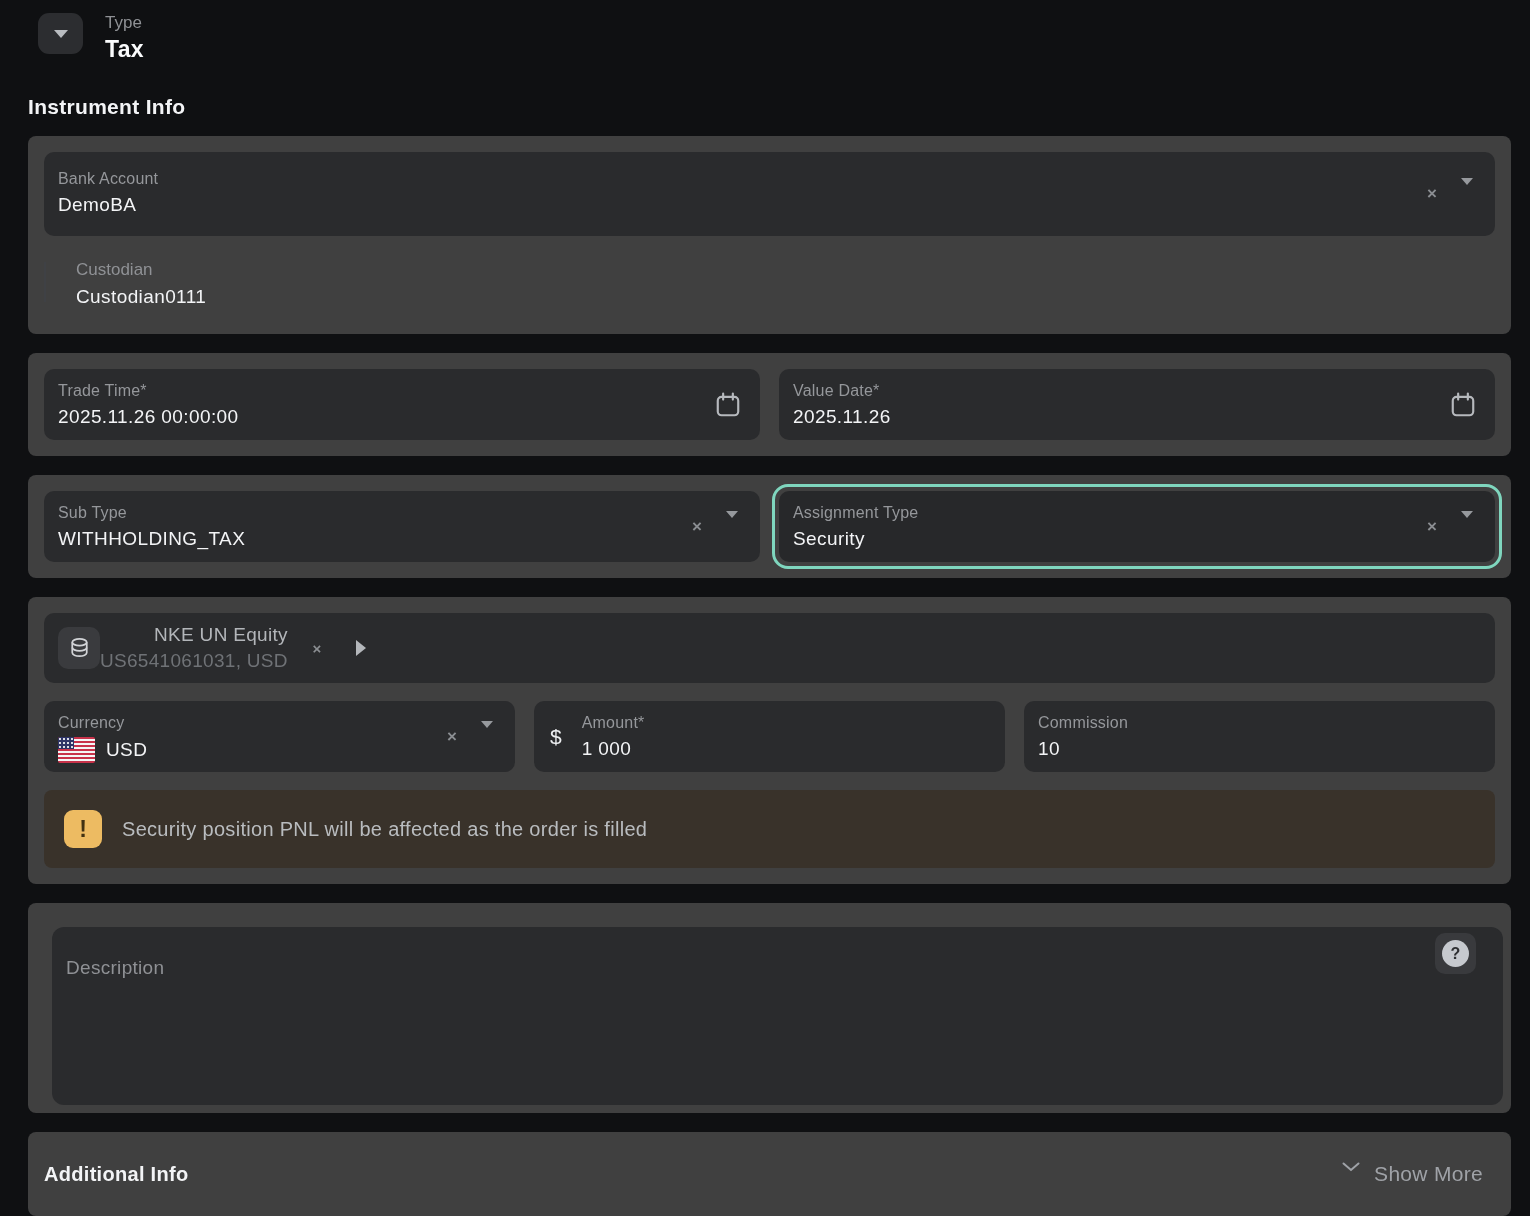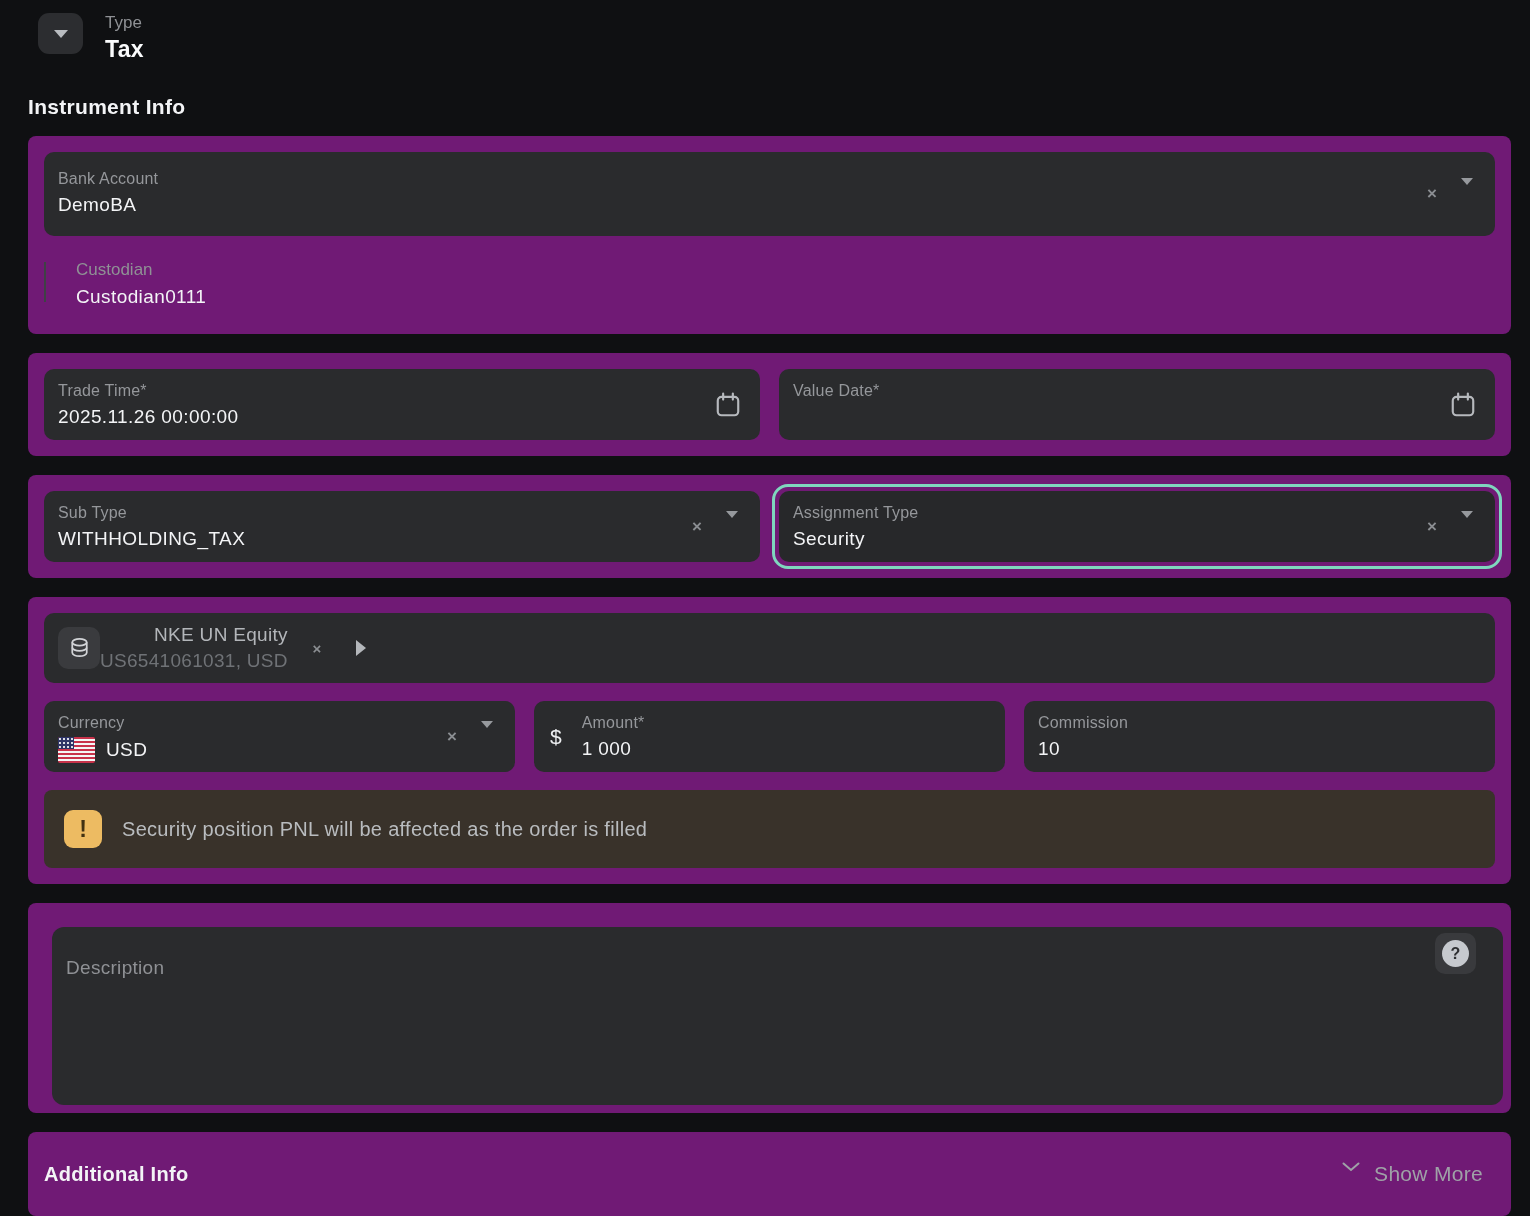--- a/index.html
+++ b/index.html
@@ -15,21 +15,21 @@
               border-top:8px solid #b9bcc0; }
   .tri-down.sm { border-left-width:6px; border-right-width:6px; border-top-width:7px; border-top-color:#96999d; }
   .tri-right { width:0; height:0; border-top:8px solid transparent; border-bottom:8px solid transparent;
                border-left:10px solid #b4b7bb; }
   .type-block .lbl { font-size:17px; color:#8f9195; line-height:1.2; }
   .type-block .val { font-size:23px; font-weight:bold; color:#fbfcfd; margin-top:3px; letter-spacing:.3px; }
 
   .section-title { font-size:21px; font-weight:bold; letter-spacing:.3px; margin:32px 0 17px 0; }
 
   
-  .panel { background:#701a75; border-radius:8px; padding:16px; width:1483px; }
+  .panel { background:#404040; border-radius:8px; padding:16px; width:1483px; }
   .panel + .panel { margin-top:19px; }
 
   
   .field { position:relative; background:#2a2b2d; border-radius:10px; padding:12px 14px; height:71px; cursor:pointer; }
   .field .lbl { font-size:16px; color:#95979b; line-height:1.25; letter-spacing:.2px; }
   .field .val { font-size:19px; color:#f3f4f6; margin-top:5px; letter-spacing:.4px; white-space:nowrap; }
   .clear-x { position:absolute; right:54px; top:50%; transform:translateY(-50%);
              color:#8b8e92; font-size:17px; font-weight:bold; width:18px; text-align:center; cursor:pointer; }
   .field-caret { position:absolute; right:22px; top:50%; transform:translateY(-50%); cursor:pointer; }
   .cal-icon { position:absolute; right:18px; top:50%; transform:translateY(-50%); cursor:pointer; }
@@ -142,20 +142,21 @@
         <span class="cal-icon">
           <svg width="28" height="28" viewBox="0 0 26 26" fill="none" stroke="#b6b9bd" stroke-width="2" stroke-linecap="round">
             <rect x="3.5" y="5.5" width="19" height="17" rx="3.5"></rect>
             <line x1="8.5" y1="2.5" x2="8.5" y2="8"></line>
             <line x1="17.5" y1="2.5" x2="17.5" y2="8"></line>
           </svg>
         </span>
       </div>
       <div class="field">
         <div class="lbl"><span>Value Date</span><span>*</span></div>
+        <div class="val">2025.11.26</div>
         <span class="cal-icon">
           <svg width="28" height="28" viewBox="0 0 26 26" fill="none" stroke="#b6b9bd" stroke-width="2" stroke-linecap="round">
             <rect x="3.5" y="5.5" width="19" height="17" rx="3.5"></rect>
             <line x1="8.5" y1="2.5" x2="8.5" y2="8"></line>
             <line x1="17.5" y1="2.5" x2="17.5" y2="8"></line>
           </svg>
         </span>
       </div>
     </div>
   </div>

